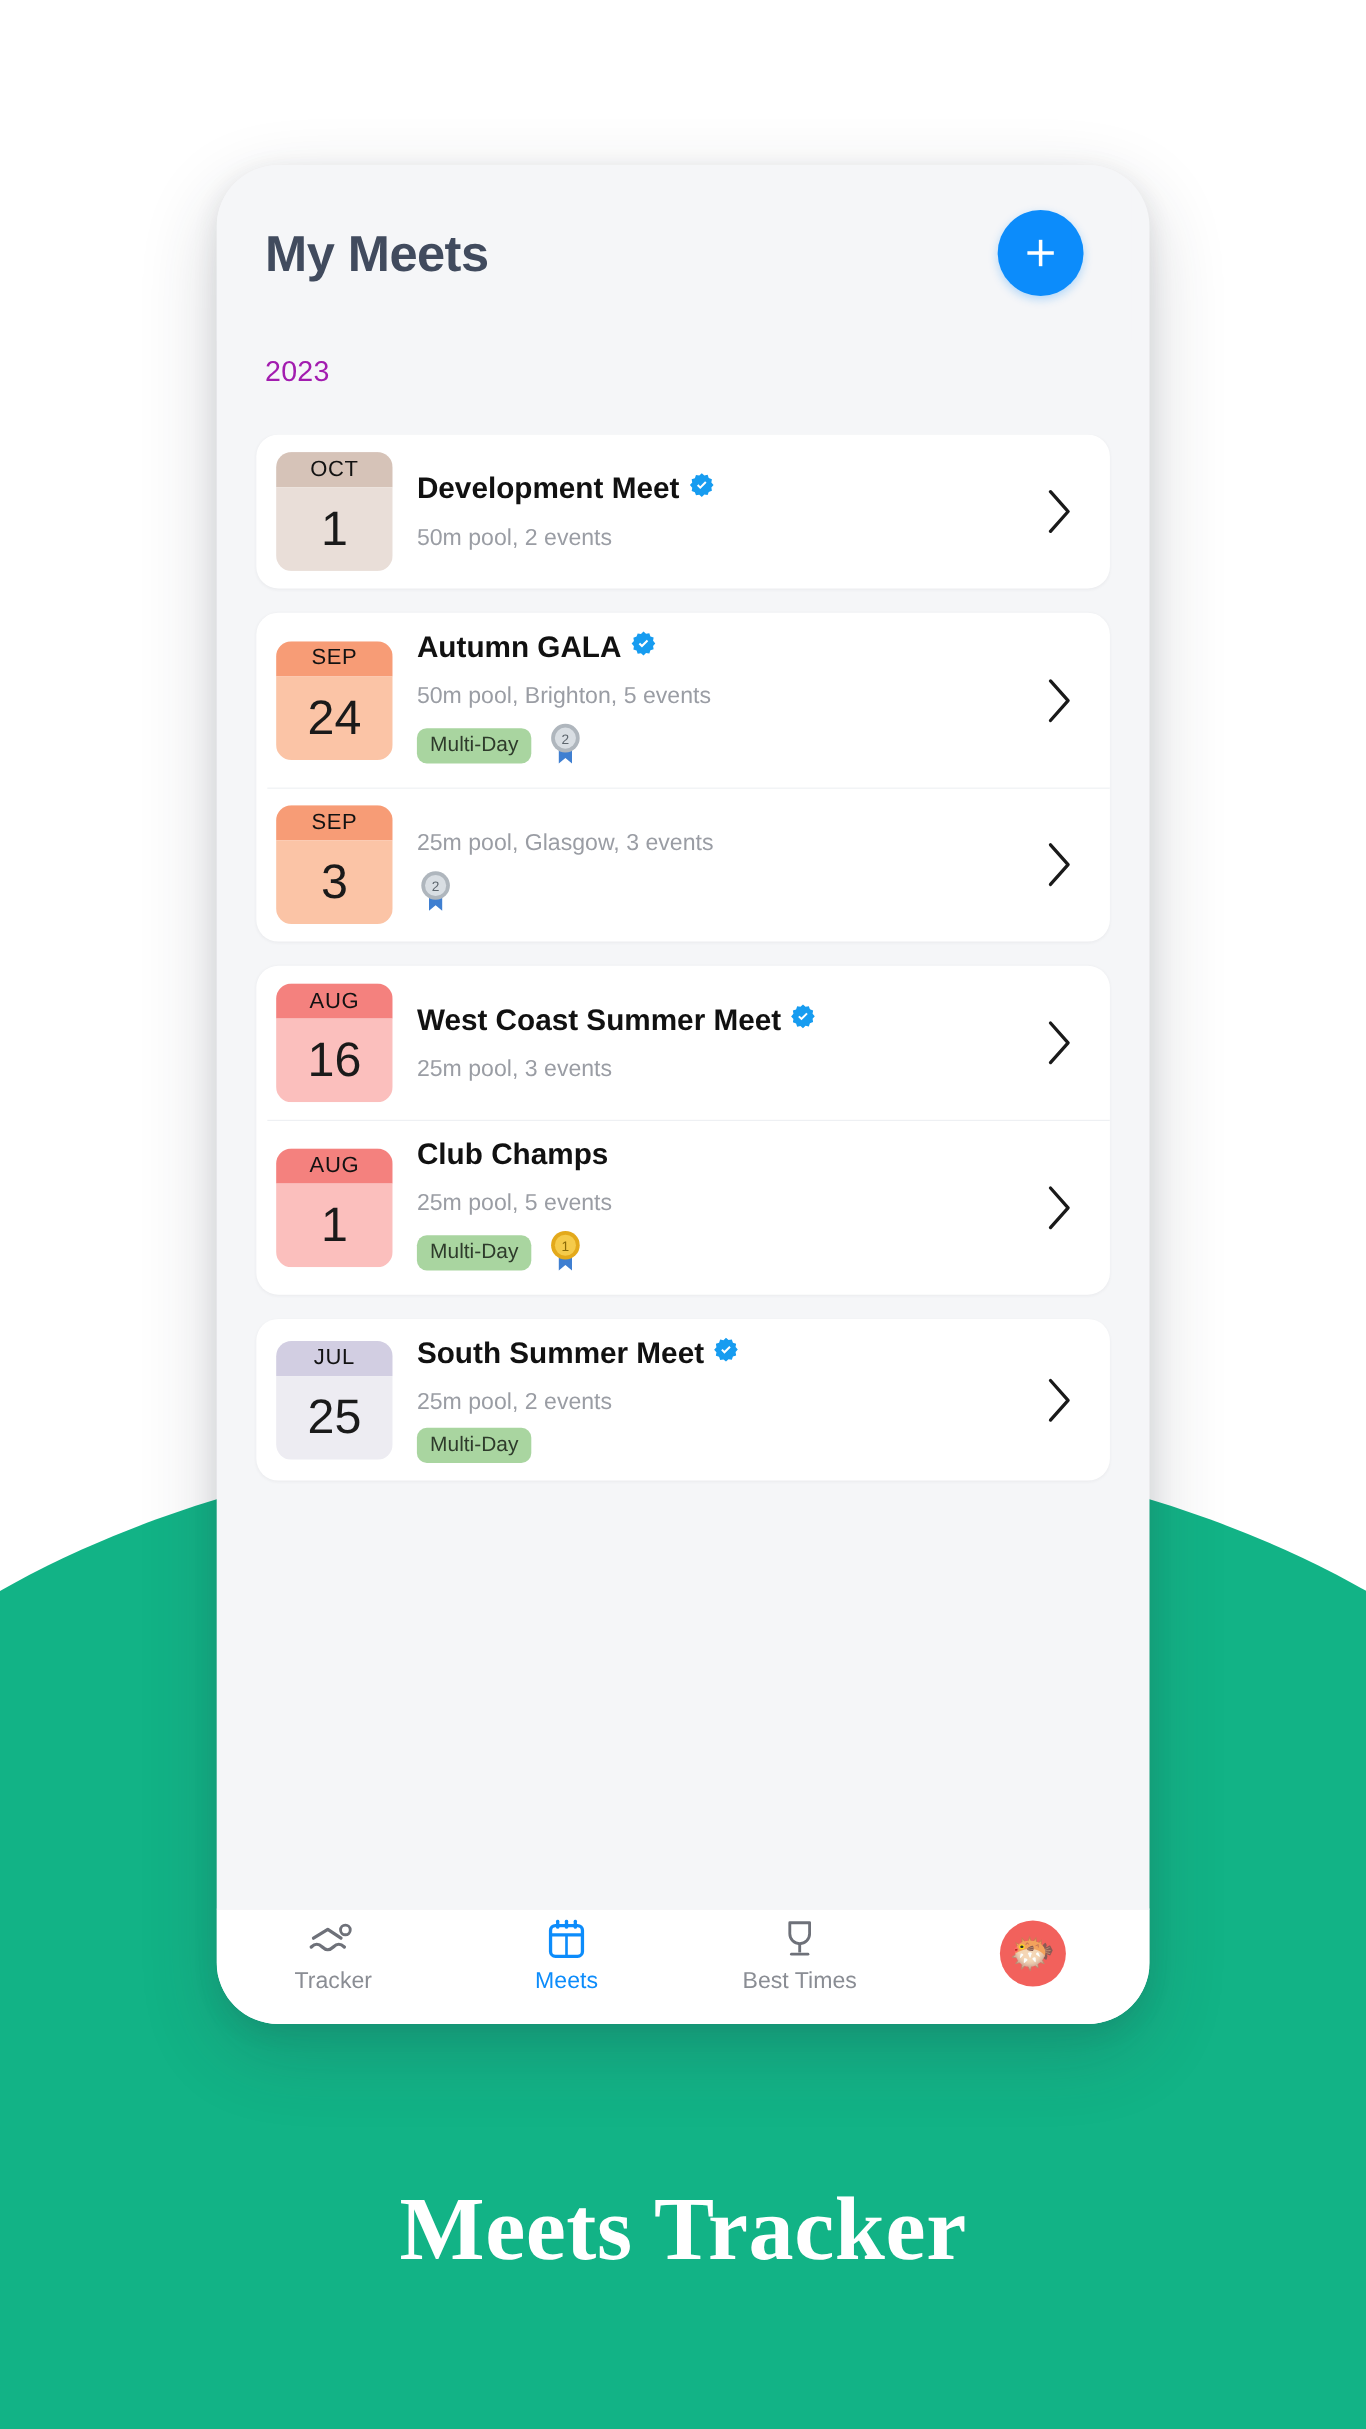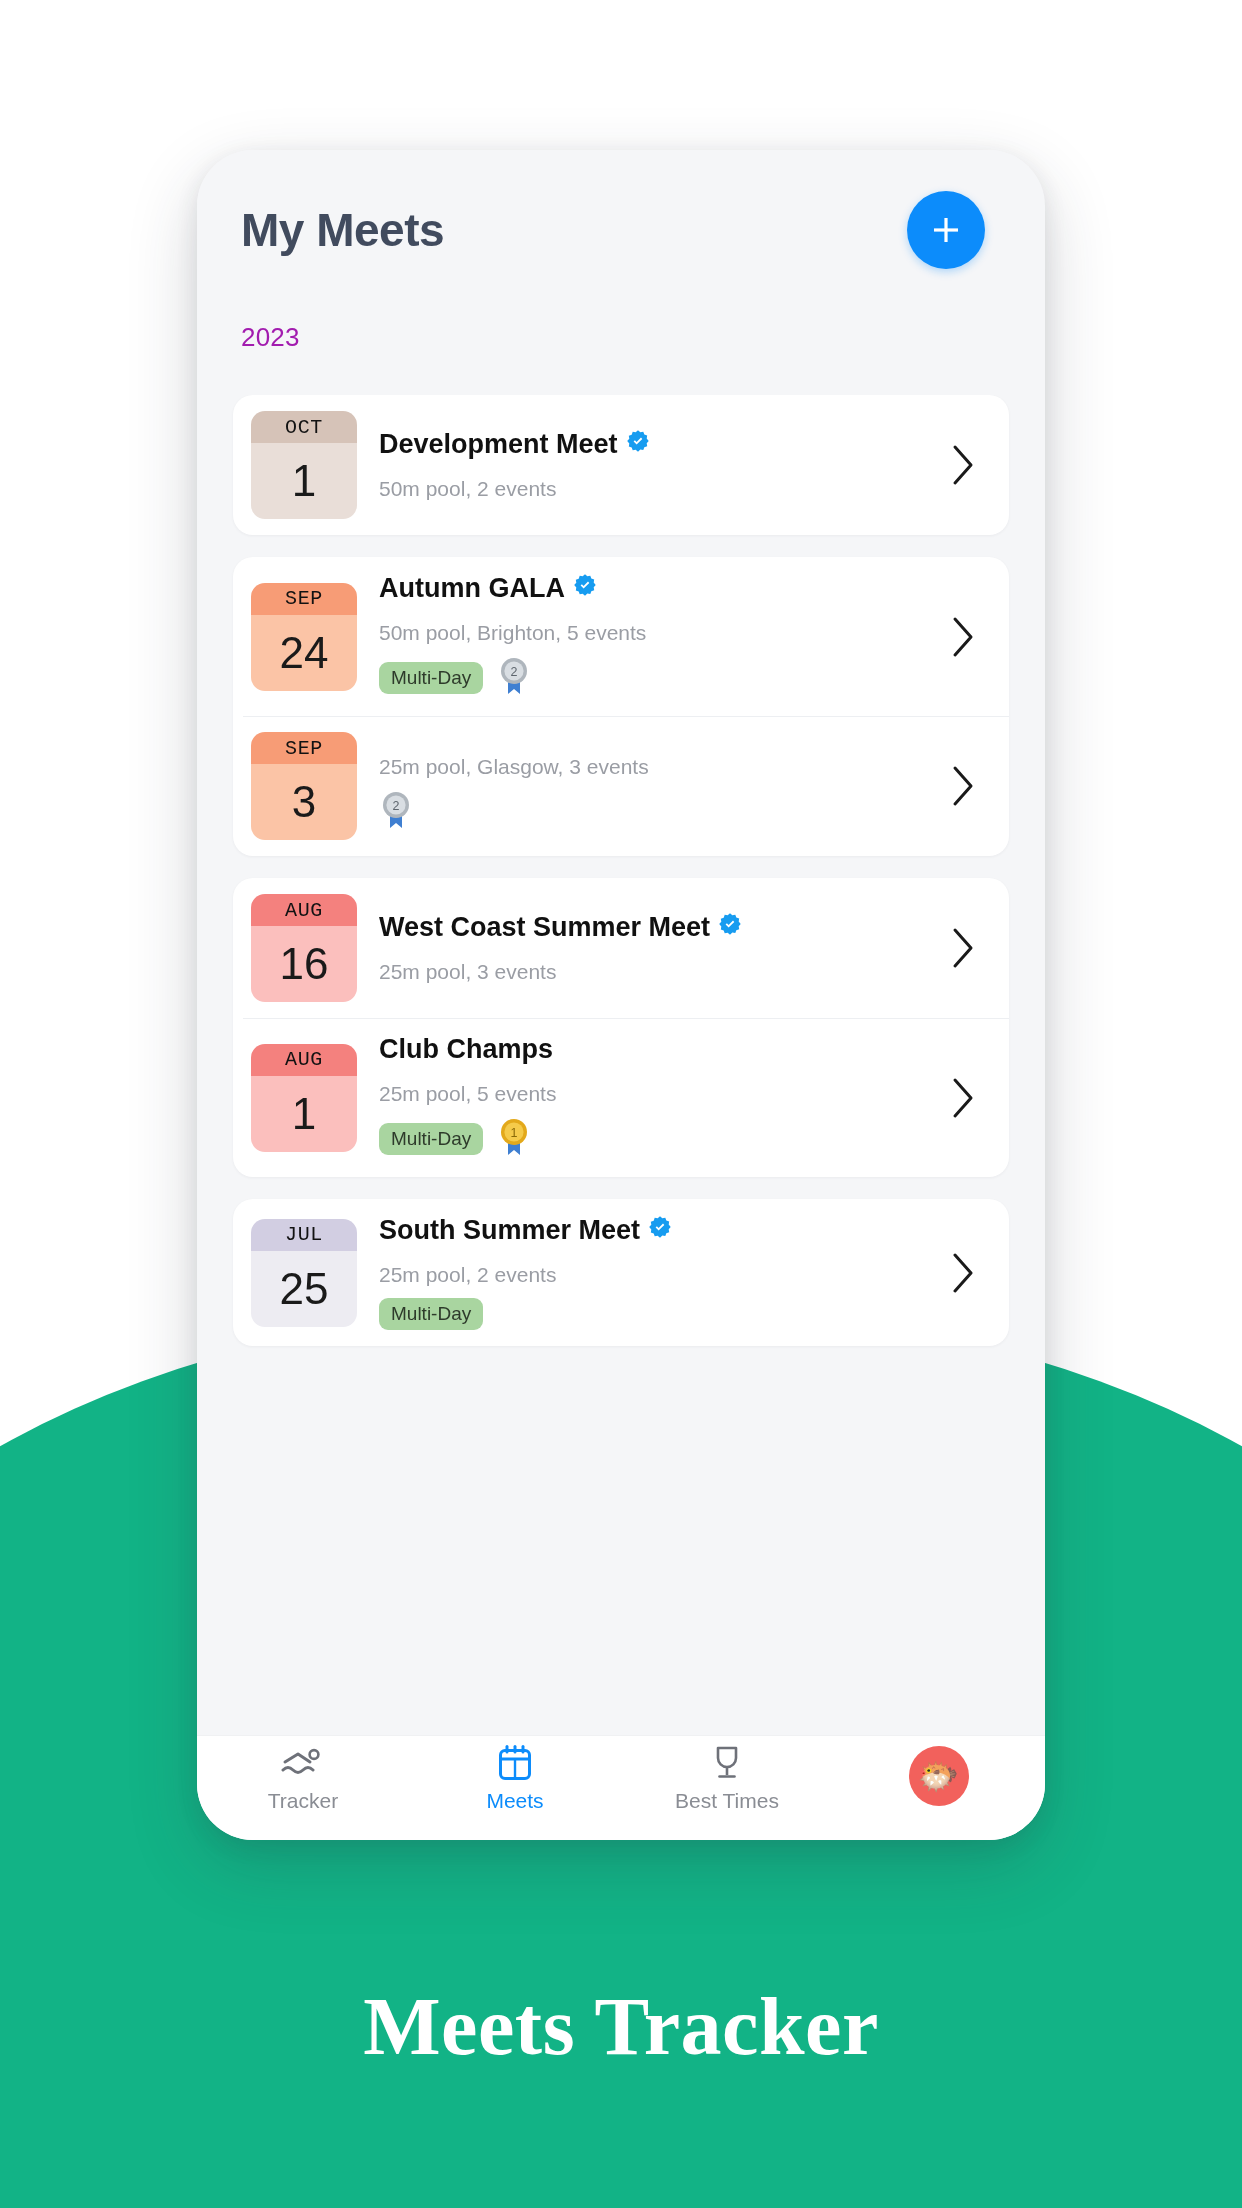--- a/index.html
+++ b/index.html
@@ -86,21 +86,21 @@
 
   
   .date-tile {
     width: 106px; min-width: 106px; height: 108px;
     border-radius: 14px; overflow: hidden;
     display: flex; flex-direction: column; align-items: stretch;
     margin-left: 8px;
   }
   .date-mon {
     height: 32px; display: flex; align-items: center; justify-content: center;
-    font-size: 20px; color: #121212; letter-spacing: .6px; font-weight: 400; font-family: Liberation Mono, monospace;
+    font-size: 20px; color: #121212; letter-spacing: .6px; font-weight: 400;
   }
   .date-day {
     flex: 1; display: flex; align-items: center; justify-content: center;
     font-size: 44px; color: #1A1A1A; font-weight: 400; line-height: 1;
   }
 
   
   .meet-info { flex: 1; padding-left: 22px; min-width: 0; }
   .meet-title-row { display: flex; align-items: flex-start; gap: 8px; }
   .meet-title { font-size: 27px; font-weight: 700; color: #111111; white-space: nowrap; }

